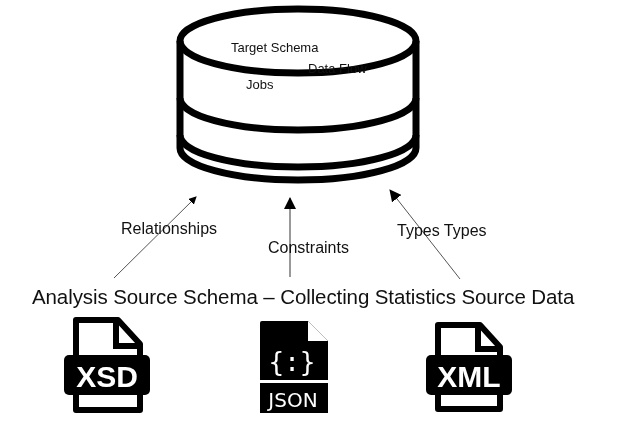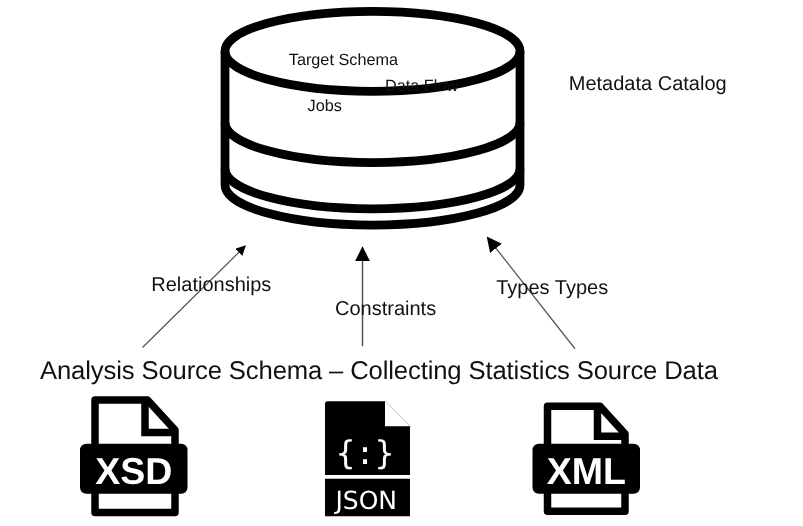--- a/index.html
+++ b/index.html
@@ -34,21 +34,20 @@
   <line x1="114" y1="278" x2="196" y2="197" stroke="#555" stroke-width="1" marker-end="url(#ah)"></line>
   <line x1="290" y1="277" x2="290" y2="198" stroke="#555" stroke-width="1.2" marker-end="url(#ah2)"></line>
   <line x1="460" y1="279" x2="390" y2="190" stroke="#555" stroke-width="1" marker-end="url(#ah2)"></line>
 </svg>
 
 <div class="abs db-label" style="left:231px; top:10px;margin-top:30px;">Target Schema</div>
 <div class="abs db-label" style="left:246px; top:49px;margin-top:28px;">Jobs</div>
 <div class="abs db-label" style="left:308px; top:44px;margin-top:17px;">Data Flow</div>
 
 <div class="abs catalog">
-  <div>Metadata Catalog</div>
 </div>
 
 <div class="abs edge-label" style="left:121px; top:220px;">Relationships</div>
 <div class="abs edge-label" style="left:268px; top:239px;">Constraints</div>
 <div class="abs edge-label" style="left:397px; top:222px;">Types Types</div>
 
 <div class="abs headline">Analysis Source Schema – Collecting Statistics Source Data</div>
 
 <svg class="icon" style="left:62px; top:316px;" width="90" height="100" viewBox="0 0 90 100">
   <path d="M14,4 L56,4 L78,28 L78,94 L14,94 Z" fill="#fff" stroke="#000" stroke-width="6" stroke-linejoin="round"></path>

